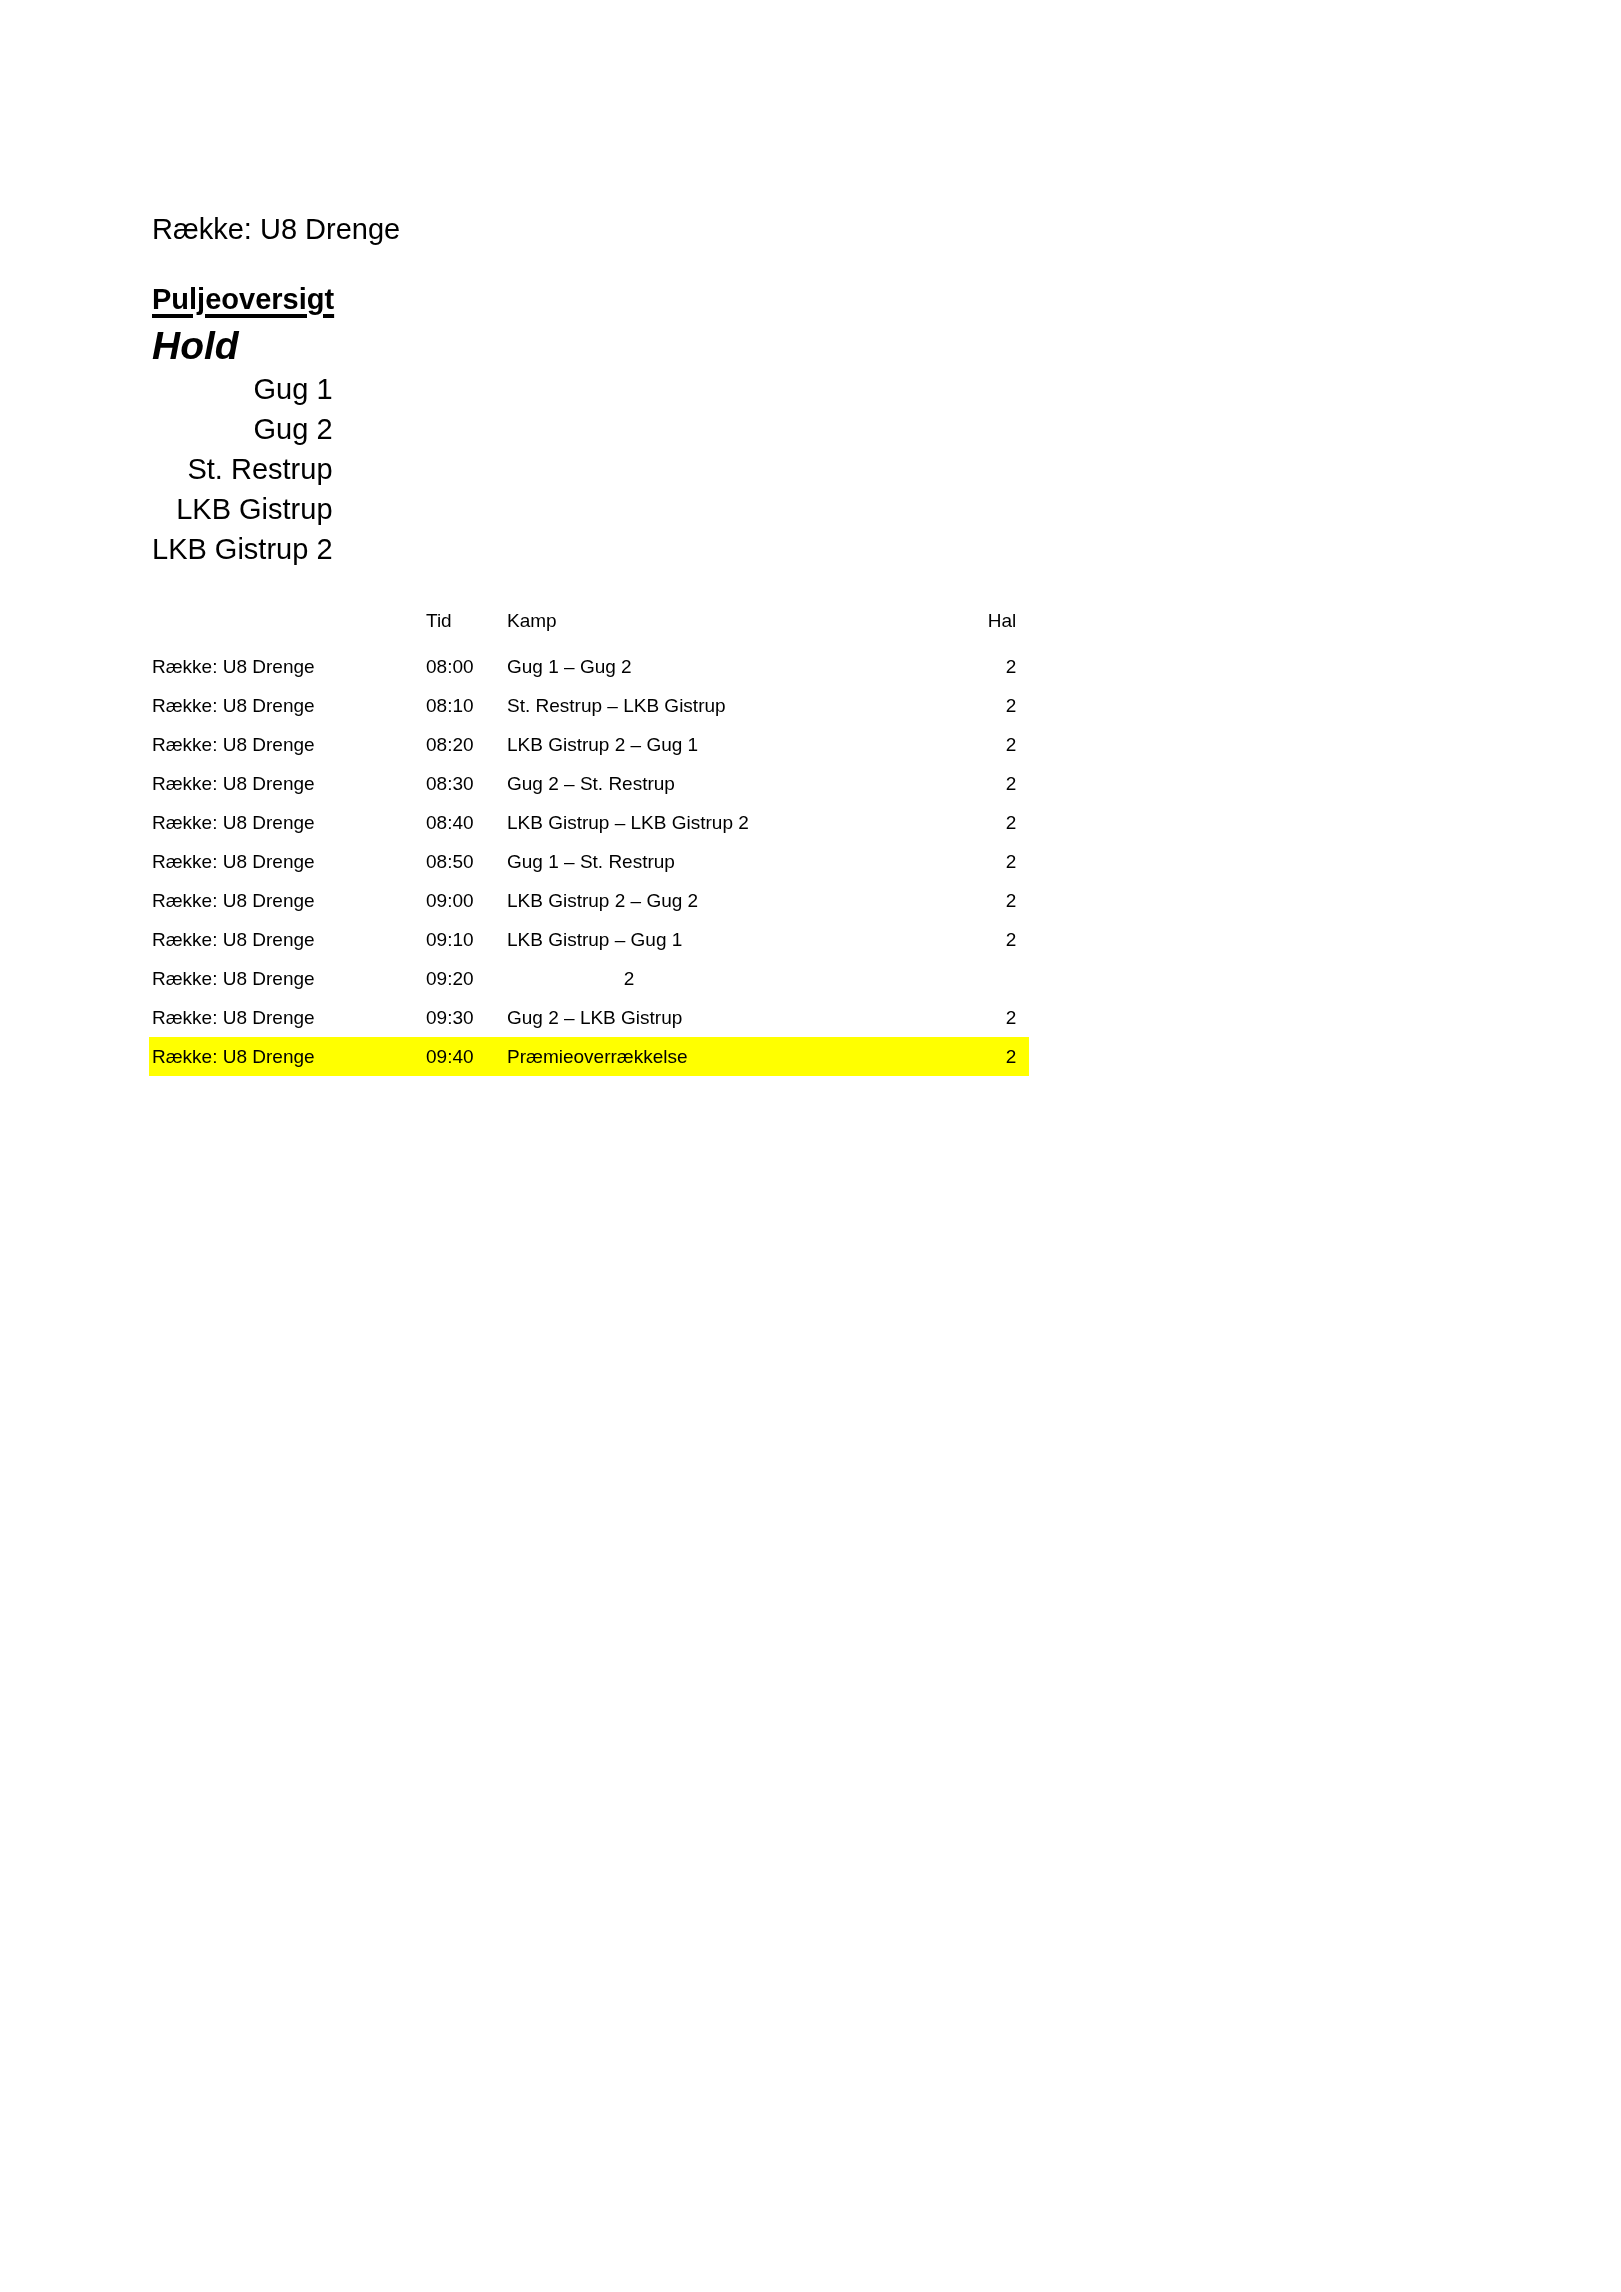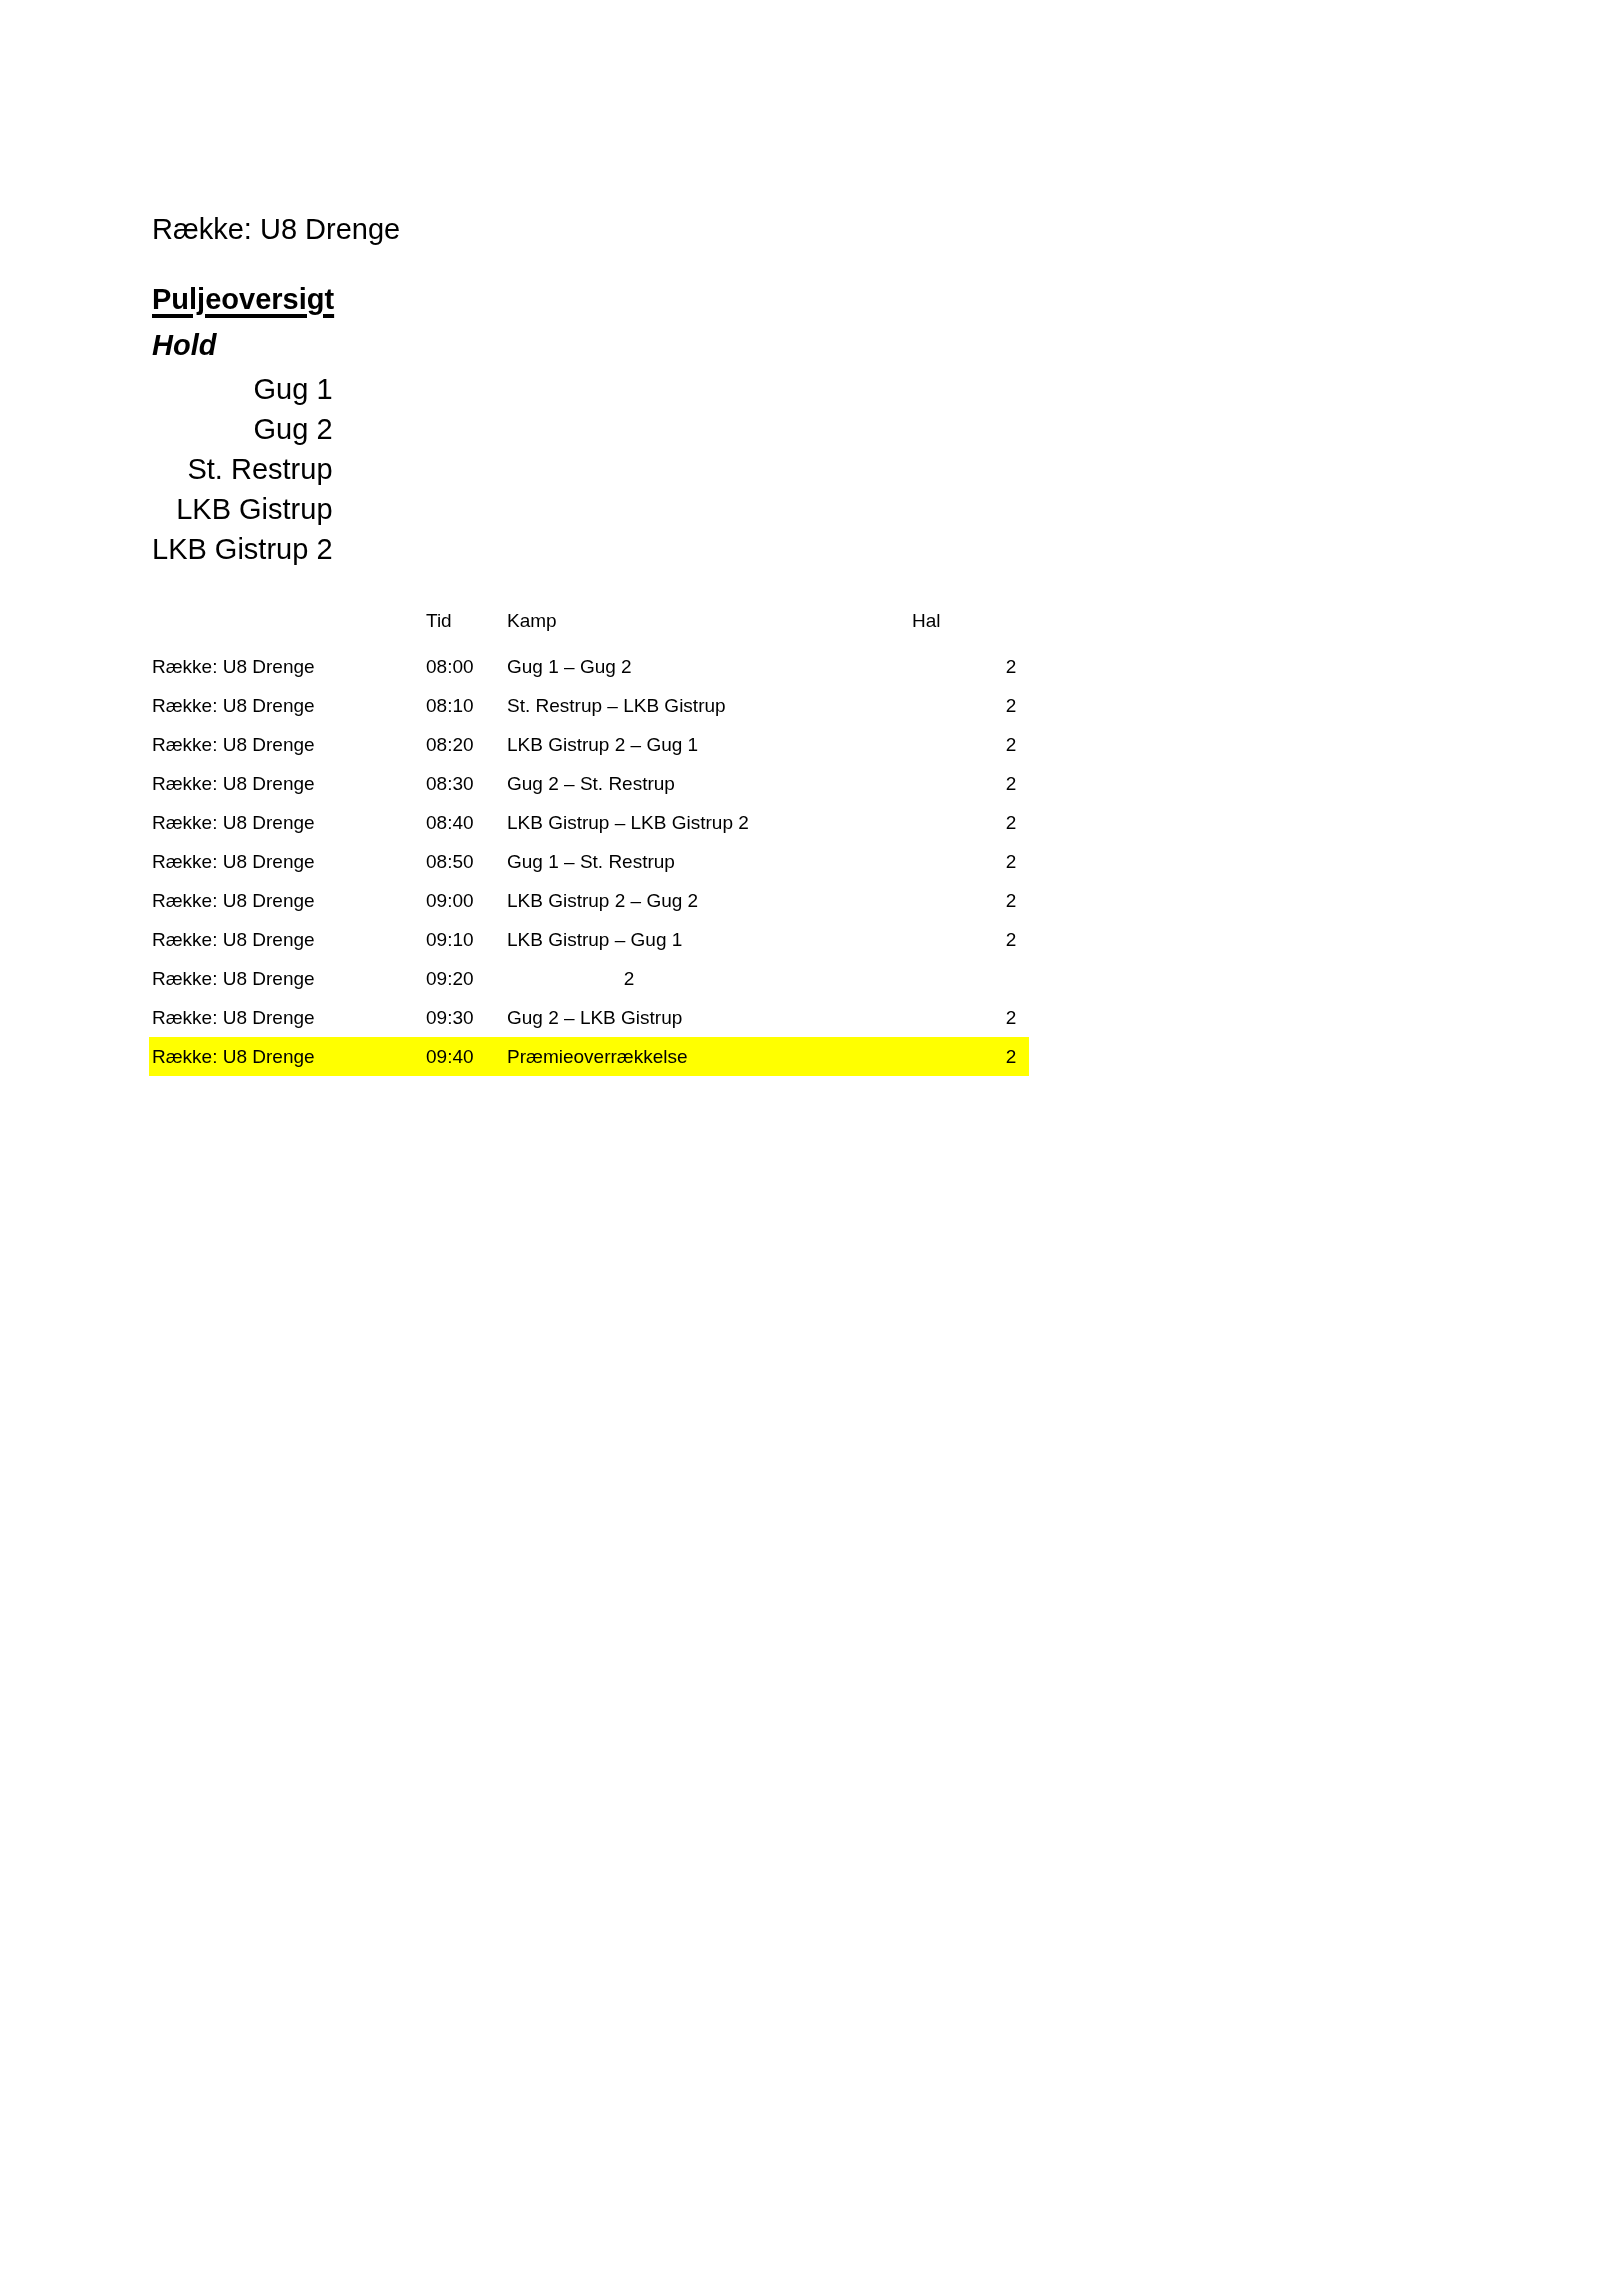--- a/index.html
+++ b/index.html
@@ -25,21 +25,21 @@
     font-size: 29px;
     line-height: 43px;
     font-weight: bold;
     text-decoration: underline;
     text-decoration-thickness: 3.9px;
     text-underline-offset: 4.9px;
     white-space: pre;
   }
   .teams-label {
     top: 326px;
-    font-size: 29px;
+    font-size: 39px;
     line-height: 39px;
     font-weight: bold;
     font-style: italic;
     white-space: pre;
   }
   .team-list {
     top: 369px;
     font-size: 29px;
     line-height: 40px;
     white-space: pre;
@@ -51,21 +51,21 @@
     display: flex;
     width: 877px;
     font-size: 19px;
     line-height: 39px;
     white-space: pre;
   }
   .trow .c1 { width: 274px; flex: none; overflow: hidden; }
   .trow .c2 { width: 81px;  flex: none; overflow: hidden; }
   .trow .c3 { width: 382px; flex: none; overflow: hidden; }
   .trow .c4 { width: 139px; flex: none; text-align: right; padding-right: 11.8px; box-sizing: border-box; }
-  .trow .c4.head { text-align: left; margin-left: 23px; }
+  .trow .c4.head { text-align: right; }
   .trow.highlight { margin-left: -2.9px; padding-left: 2.9px; }
 </style>
 </head>
 <body>
 
 <div class="page">
 
   <div class="abs cat-label">Række: U8 Drenge</div>
 
   <div class="abs heading">Puljeoversigt</div>

